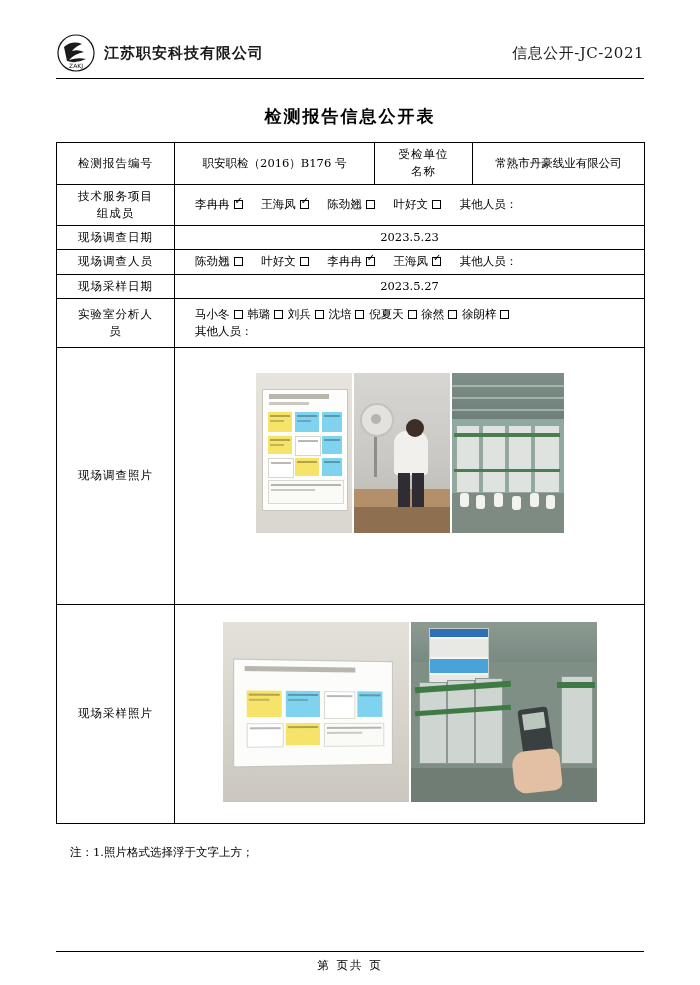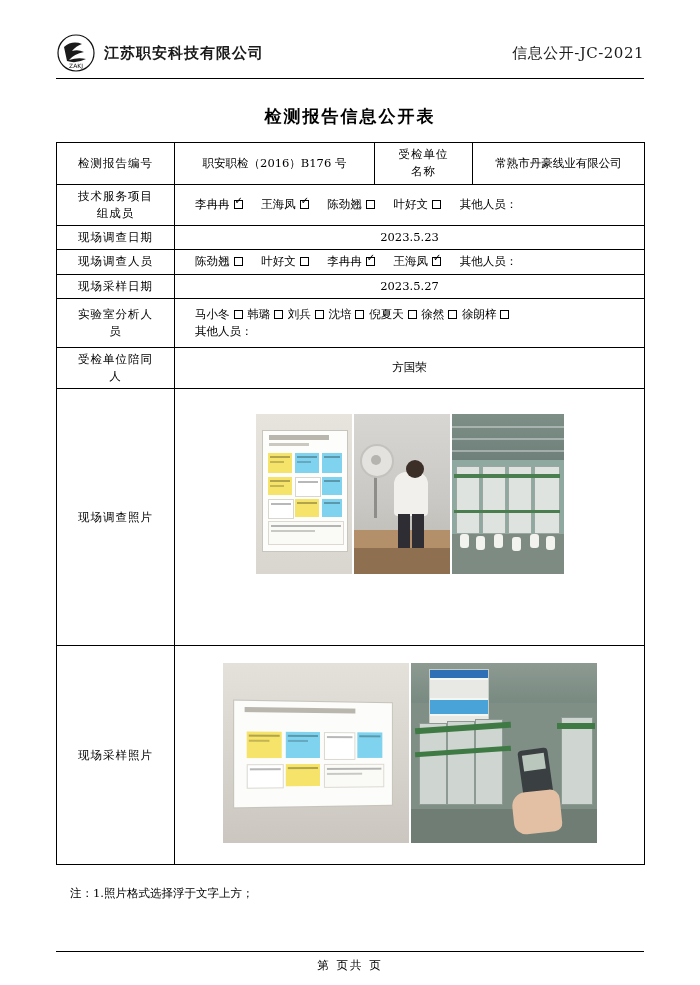--- a/index.html
+++ b/index.html
@@ -297,24 +297,20 @@
           <span class="nm">马小冬</span><span class="cb"></span>
           <span class="nm">韩璐</span><span class="cb"></span>
           <span class="nm">刘兵</span><span class="cb"></span>
           <span class="nm">沈培</span><span class="cb"></span>
           <span class="nm">倪夏天</span><span class="cb"></span>
           <span class="nm">徐然</span><span class="cb"></span>
           <span class="nm">徐朗梓</span><span class="cb"></span>
           <br>
           <span>其他人员：</span>
         </td>
-      </tr>
-      <tr>
-        <td class="lbl">受检单位陪同人</td>
-        <td class="ctr" colspan="3">方国荣</td>
       </tr>
 
       <tr>
         <td class="lbl">现场调查照片</td>
         <td class="photo-cell" colspan="3">
           <div class="photo-area">
             <div class="photo-strip survey-strip">
 
               <div class="ph ph1">
                 <div class="wall"></div>

